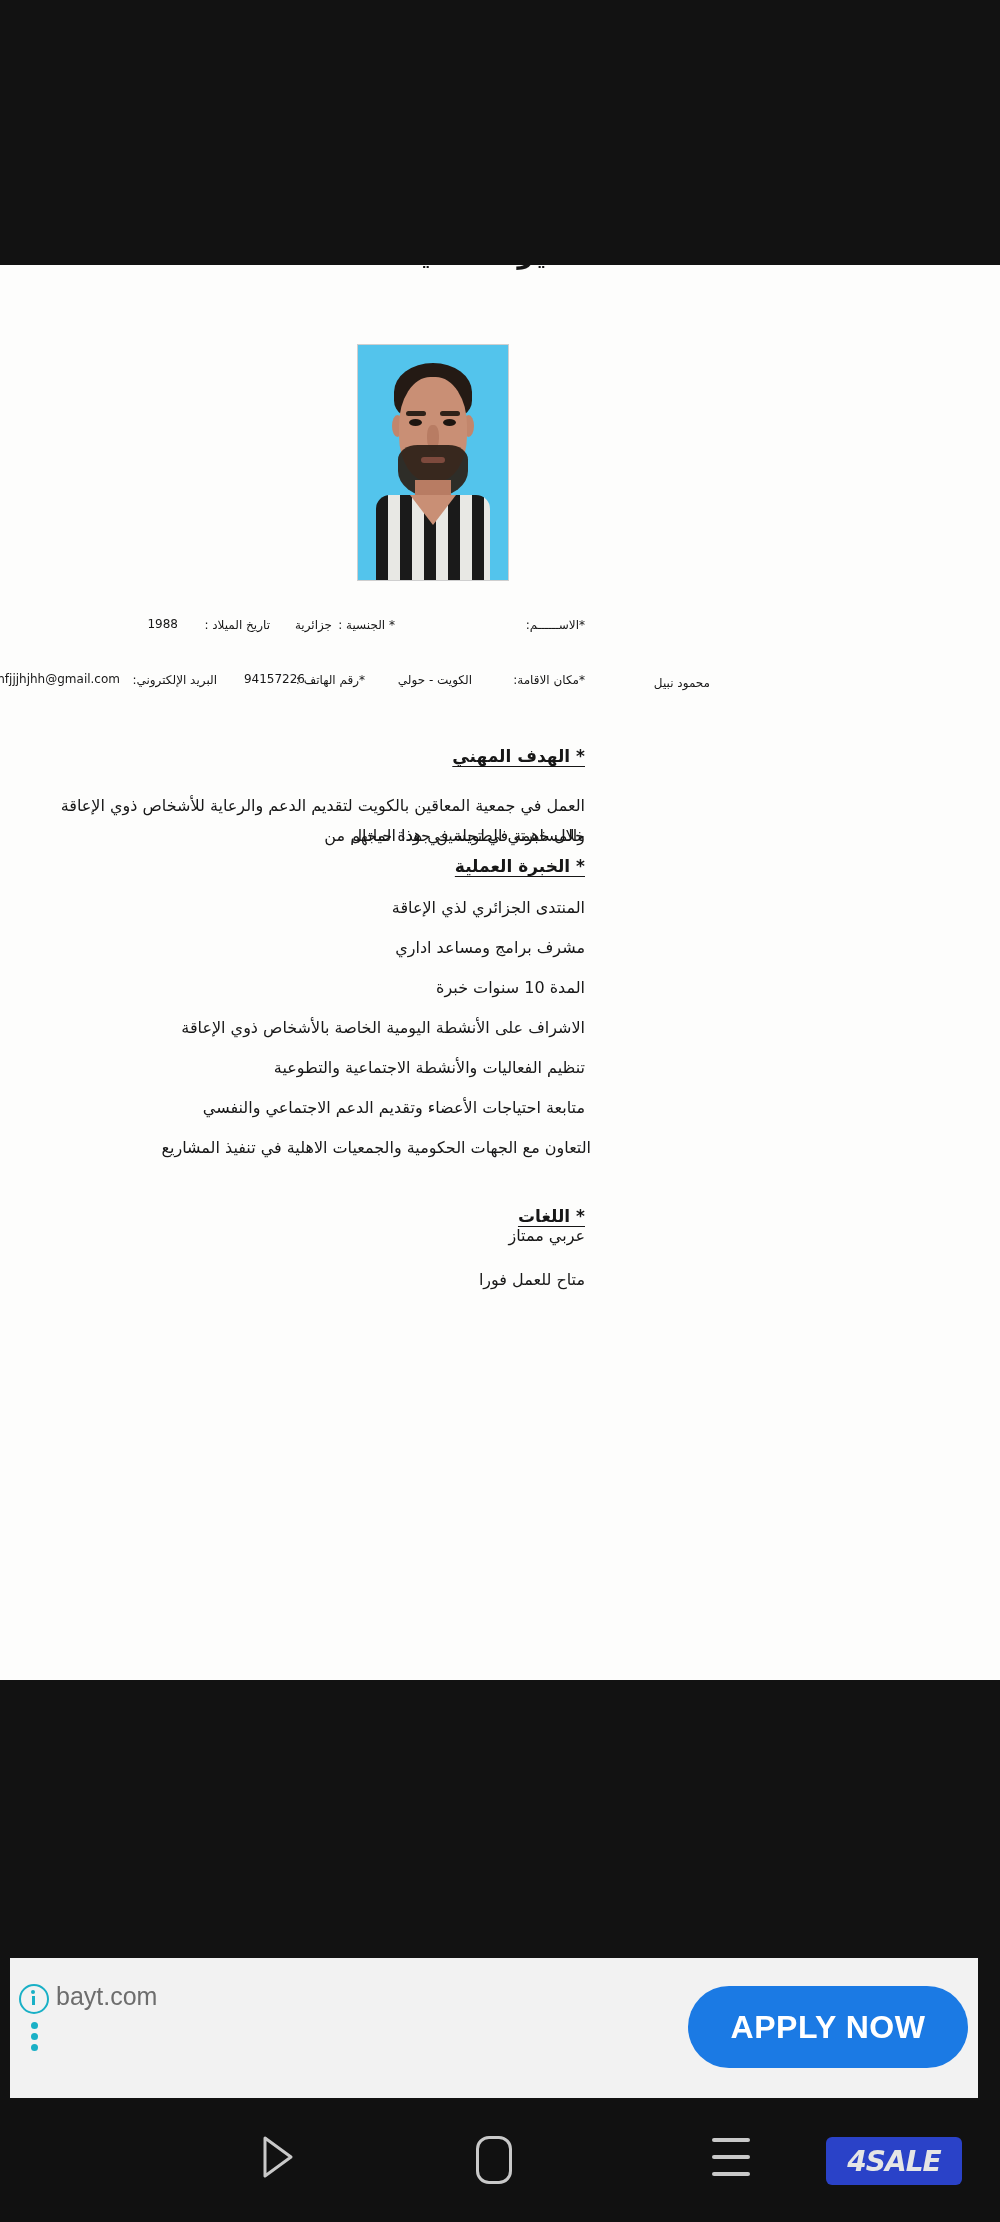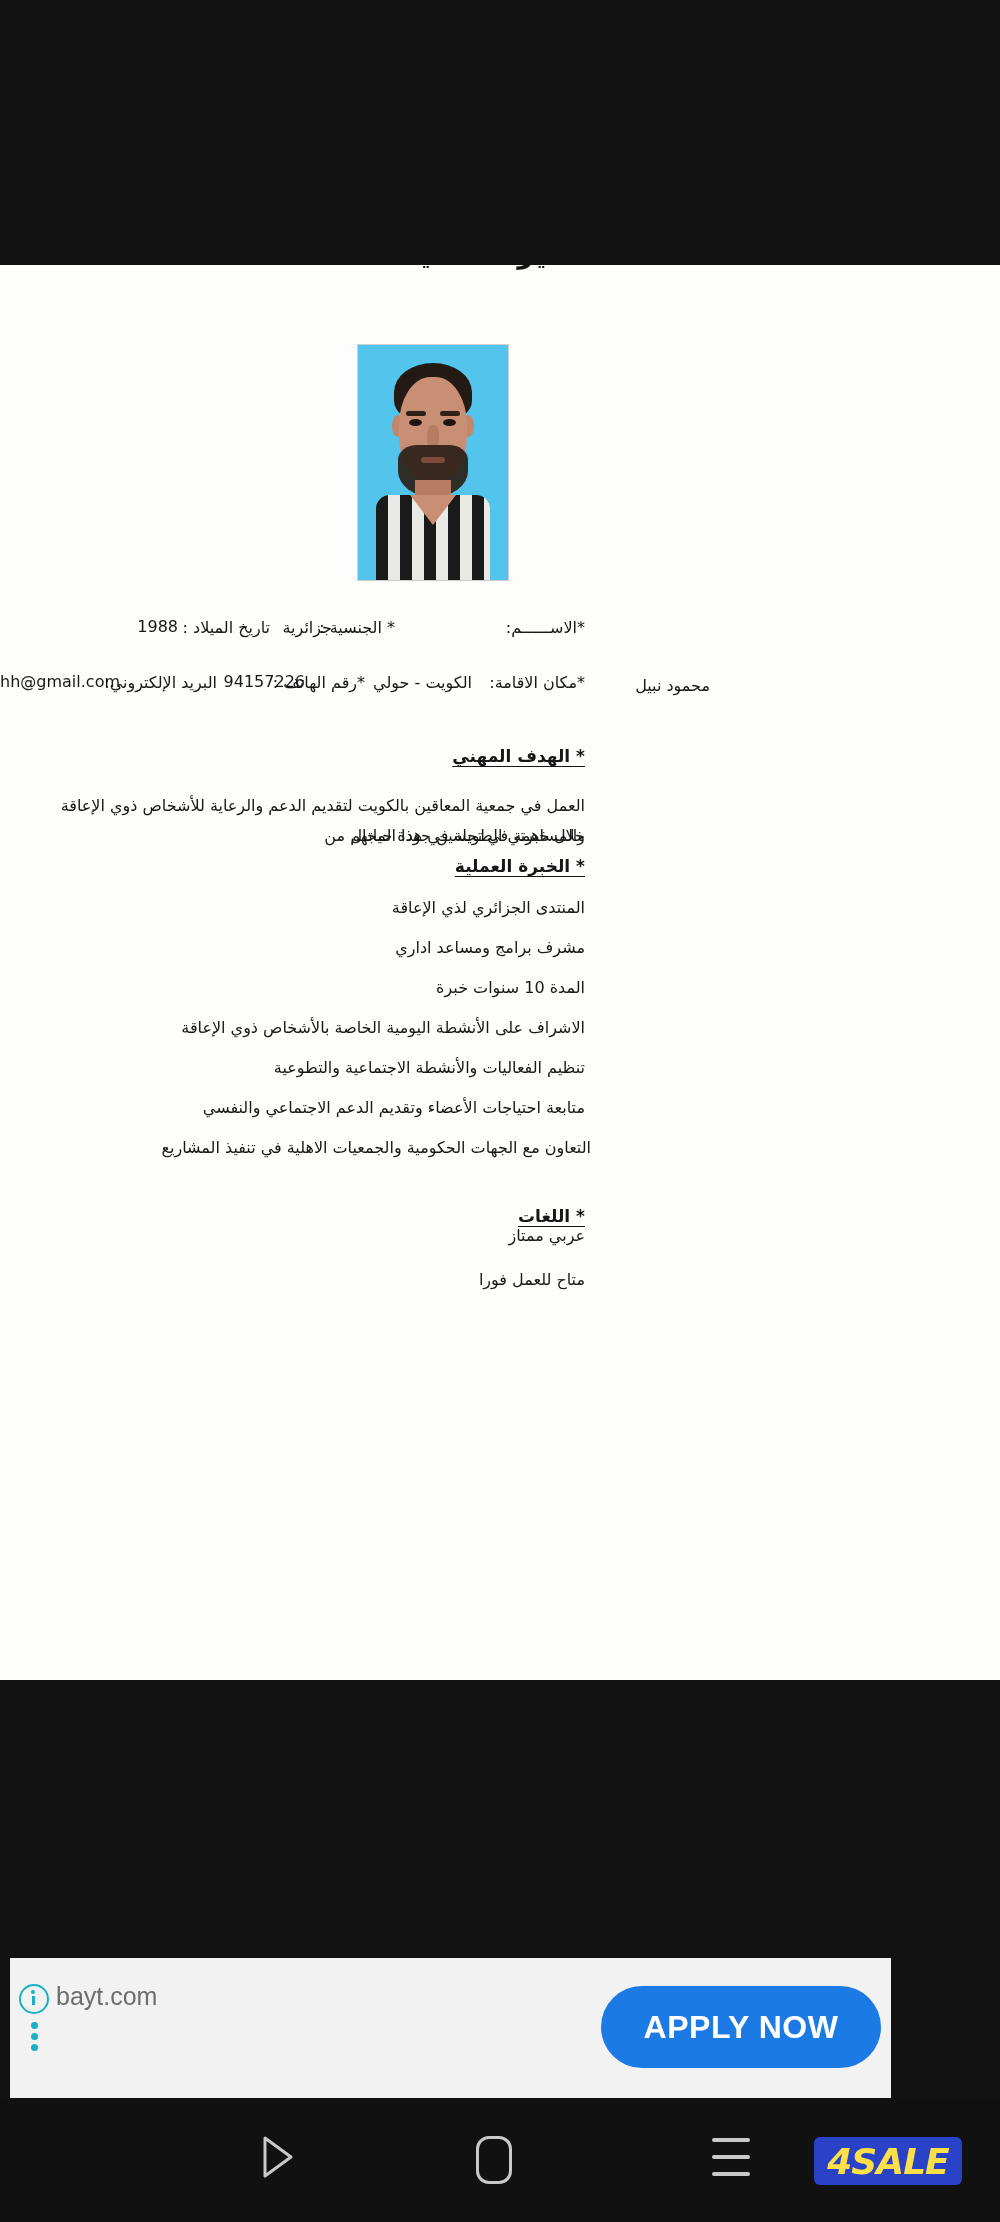--- a/index.html
+++ b/index.html
@@ -154,21 +154,21 @@
 
   
   .doc-line {
     position: absolute;
     direction: rtl;
     text-align: right;
     font-family: "DejaVu Sans", sans-serif;
     color: #171717;
     white-space: nowrap;
   }
-  .l-info { font-size: 16px; }
+  .l-info { font-size: 12px; }
   .l-head {
     font-size: 17px;
     font-weight: bold;
     text-decoration: underline;
     text-underline-offset: 4px;
   }
   .l-body { font-size: 16px; }
   .para {
     position: absolute;
     direction: rtl;
@@ -186,21 +186,21 @@
     width: 1000px;
     height: 542px;
     background: #121212;
   }
 
   
   .ad-banner {
     position: absolute;
     left: 10px;
     top: 1958px;
-    width: 881px;
+    width: 968px;
     height: 140px;
     background: #f2f2f2;
     z-index: 10;
   }
   .ad-left-icons {
     position: absolute;
     left: 4px; top: 26px;
     width: 40px;
     display: flex;
     flex-direction: column;
@@ -301,28 +301,28 @@
   }
   .nav-recent span {
     display: block;
     height: 4px;
     background: #c9c9c9;
     border-radius: 2px;
   }
   .brand-logo {
     position: absolute;
     right: 38px; top: 37px;
-    width: 148px; height: 48px;
+    width: 136px; height: 48px;
     background: #2a42c8;
     border-radius: 6px;
     display: flex;
     align-items: center;
     justify-content: center;
-    color: #fde047;
-    font-size: 36px;
+    color: #e5e5e5;
+    font-size: 28px;
     font-weight: bold;
     font-style: italic;
     font-family: "DejaVu Sans", sans-serif;
     letter-spacing: -1px;
   }
 </style>
 </head>
 <body>
 
 <div class="letterbox-top"></div>

